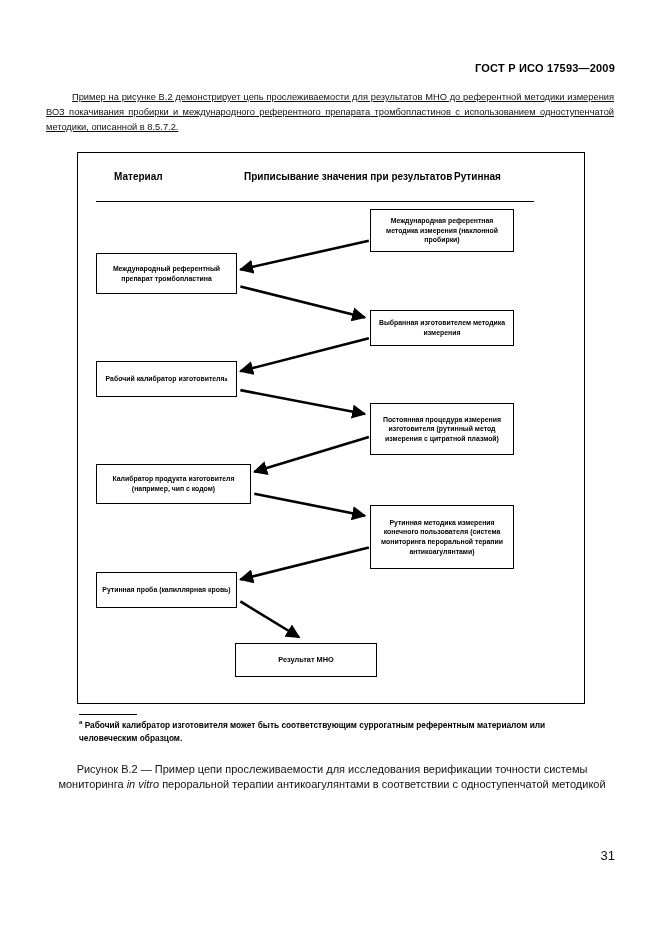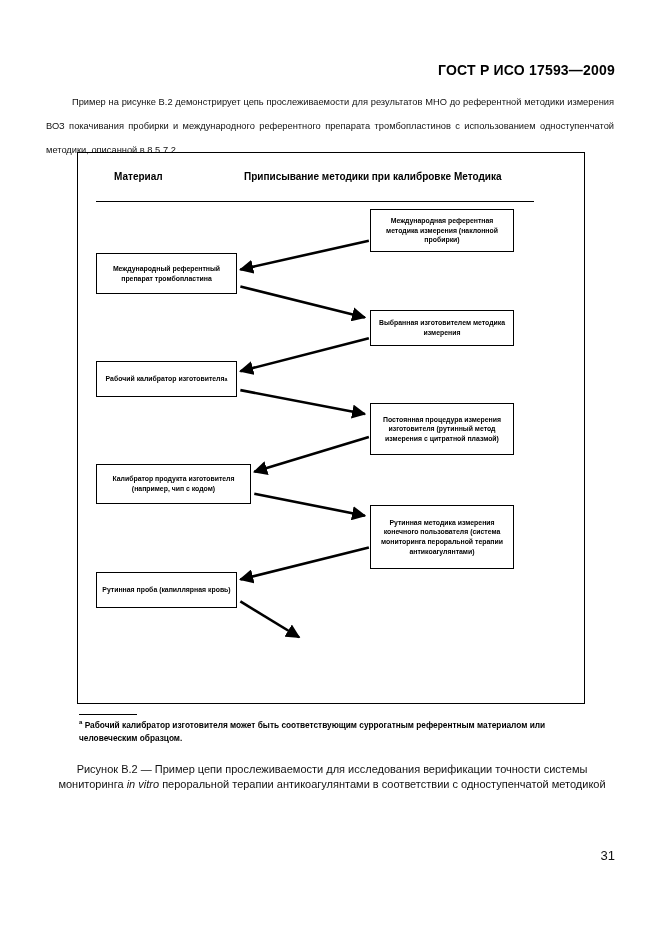--- a/index.html
+++ b/index.html
@@ -14,36 +14,37 @@
     font-family: "Liberation Sans", sans-serif;
     color: #1a1a1a;
     overflow: hidden;
   }
 
   
   .doc-header {
     position: absolute;
     top: 62px;
     right: 46px;
-    font-size: 14px;
+    font-size: 11px;
     font-weight: bold;
     letter-spacing: 0.2px;
     color: #000;
   }
 
   
   .intro {
     position: absolute;
     top: 90px;
     left: 46px;
     width: 568px;
     font-size: 9.3px;
-    line-height: 24px;
+    line-height: 15px;
     text-align: justify;
     color: #111;
+    text-decoration: underline;
   }
   .intro .indent { display:inline-block; width: 26px; }
 
   
   .figure-frame {
     position: absolute;
     left: 77px;
     top: 152px;
     width: 508px;
     height: 552px;
@@ -169,22 +170,22 @@
 </head>
 <body>
 
 <div class="doc-header">ГОСТ Р ИСО 17593—2009</div>
 
 <div class="intro"><span class="indent"></span><span>Пример на рисунке В.2 демонстрирует цепь прослеживаемости для результатов МНО до референтной методики измерения ВОЗ покачивания пробирки и международного референтного препарата тромбопластинов с использованием одноступенчатой методики, описанной в 8.5.7.2.</span></div>
 
 <div class="figure-frame">
 
   <div class="col-head material">Материал</div>
-  <div class="col-head assign">Приписывание методики при калибровке</div>
-  <div class="col-head procedure">Методика</div>
+  <div class="col-head assign">Приписывание значения при результатов</div>
+  <div class="col-head procedure">Рутинная</div>
 
   <div class="head-rule"></div>
 
   <svg class="arrow-layer" viewBox="0 0 508 552" preserveAspectRatio="none">
     <defs>
       <marker id="ah" viewBox="0 0 10 10" refX="9" refY="5" markerWidth="5.5" markerHeight="5.5" orient="auto-start-reverse">
         <path d="M 0 0 L 10 5 L 0 10 z" fill="#000"></path>
       </marker>
     </defs>
 
@@ -217,20 +218,21 @@
   <div class="fbox" id="box-samp">Рутинная проба (капиллярная кровь)</div>
 
   <div class="fbox" id="box-irmp">Международная референтная методика измерения (наклонной пробирки)</div>
 
   <div class="fbox" id="box-selm">Выбранная изготовителем методика измерения</div>
 
   <div class="fbox" id="box-perm">Постоянная процедура измерения изготовителя (рутинный метод измерения с цитратной плазмой)</div>
 
   <div class="fbox" id="box-eumm">Рутинная методика измерения конечного пользователя (система мониторинга пероральной терапии антикоагулянтами)</div>
 
+  <div class="fbox" id="box-res">Результат МНО</div>
 </div>
 
 <div class="footnote-rule"></div>
 <div class="footnote"><span class="sup">а</span> <span>Рабочий калибратор изготовителя может быть соответствующим суррогатным референтным материалом или человеческим образцом.</span></div>
 
 <div class="caption"><span>Рисунок  В.2 — Пример цепи прослеживаемости для исследования верификации точности системы мониторинга</span> <span class="ital">in vitro</span> <span>пероральной терапии антикоагулянтами в соответствии с одноступенчатой методикой</span></div>
 
 <div class="page-num">31</div>
 
 </body></html>

